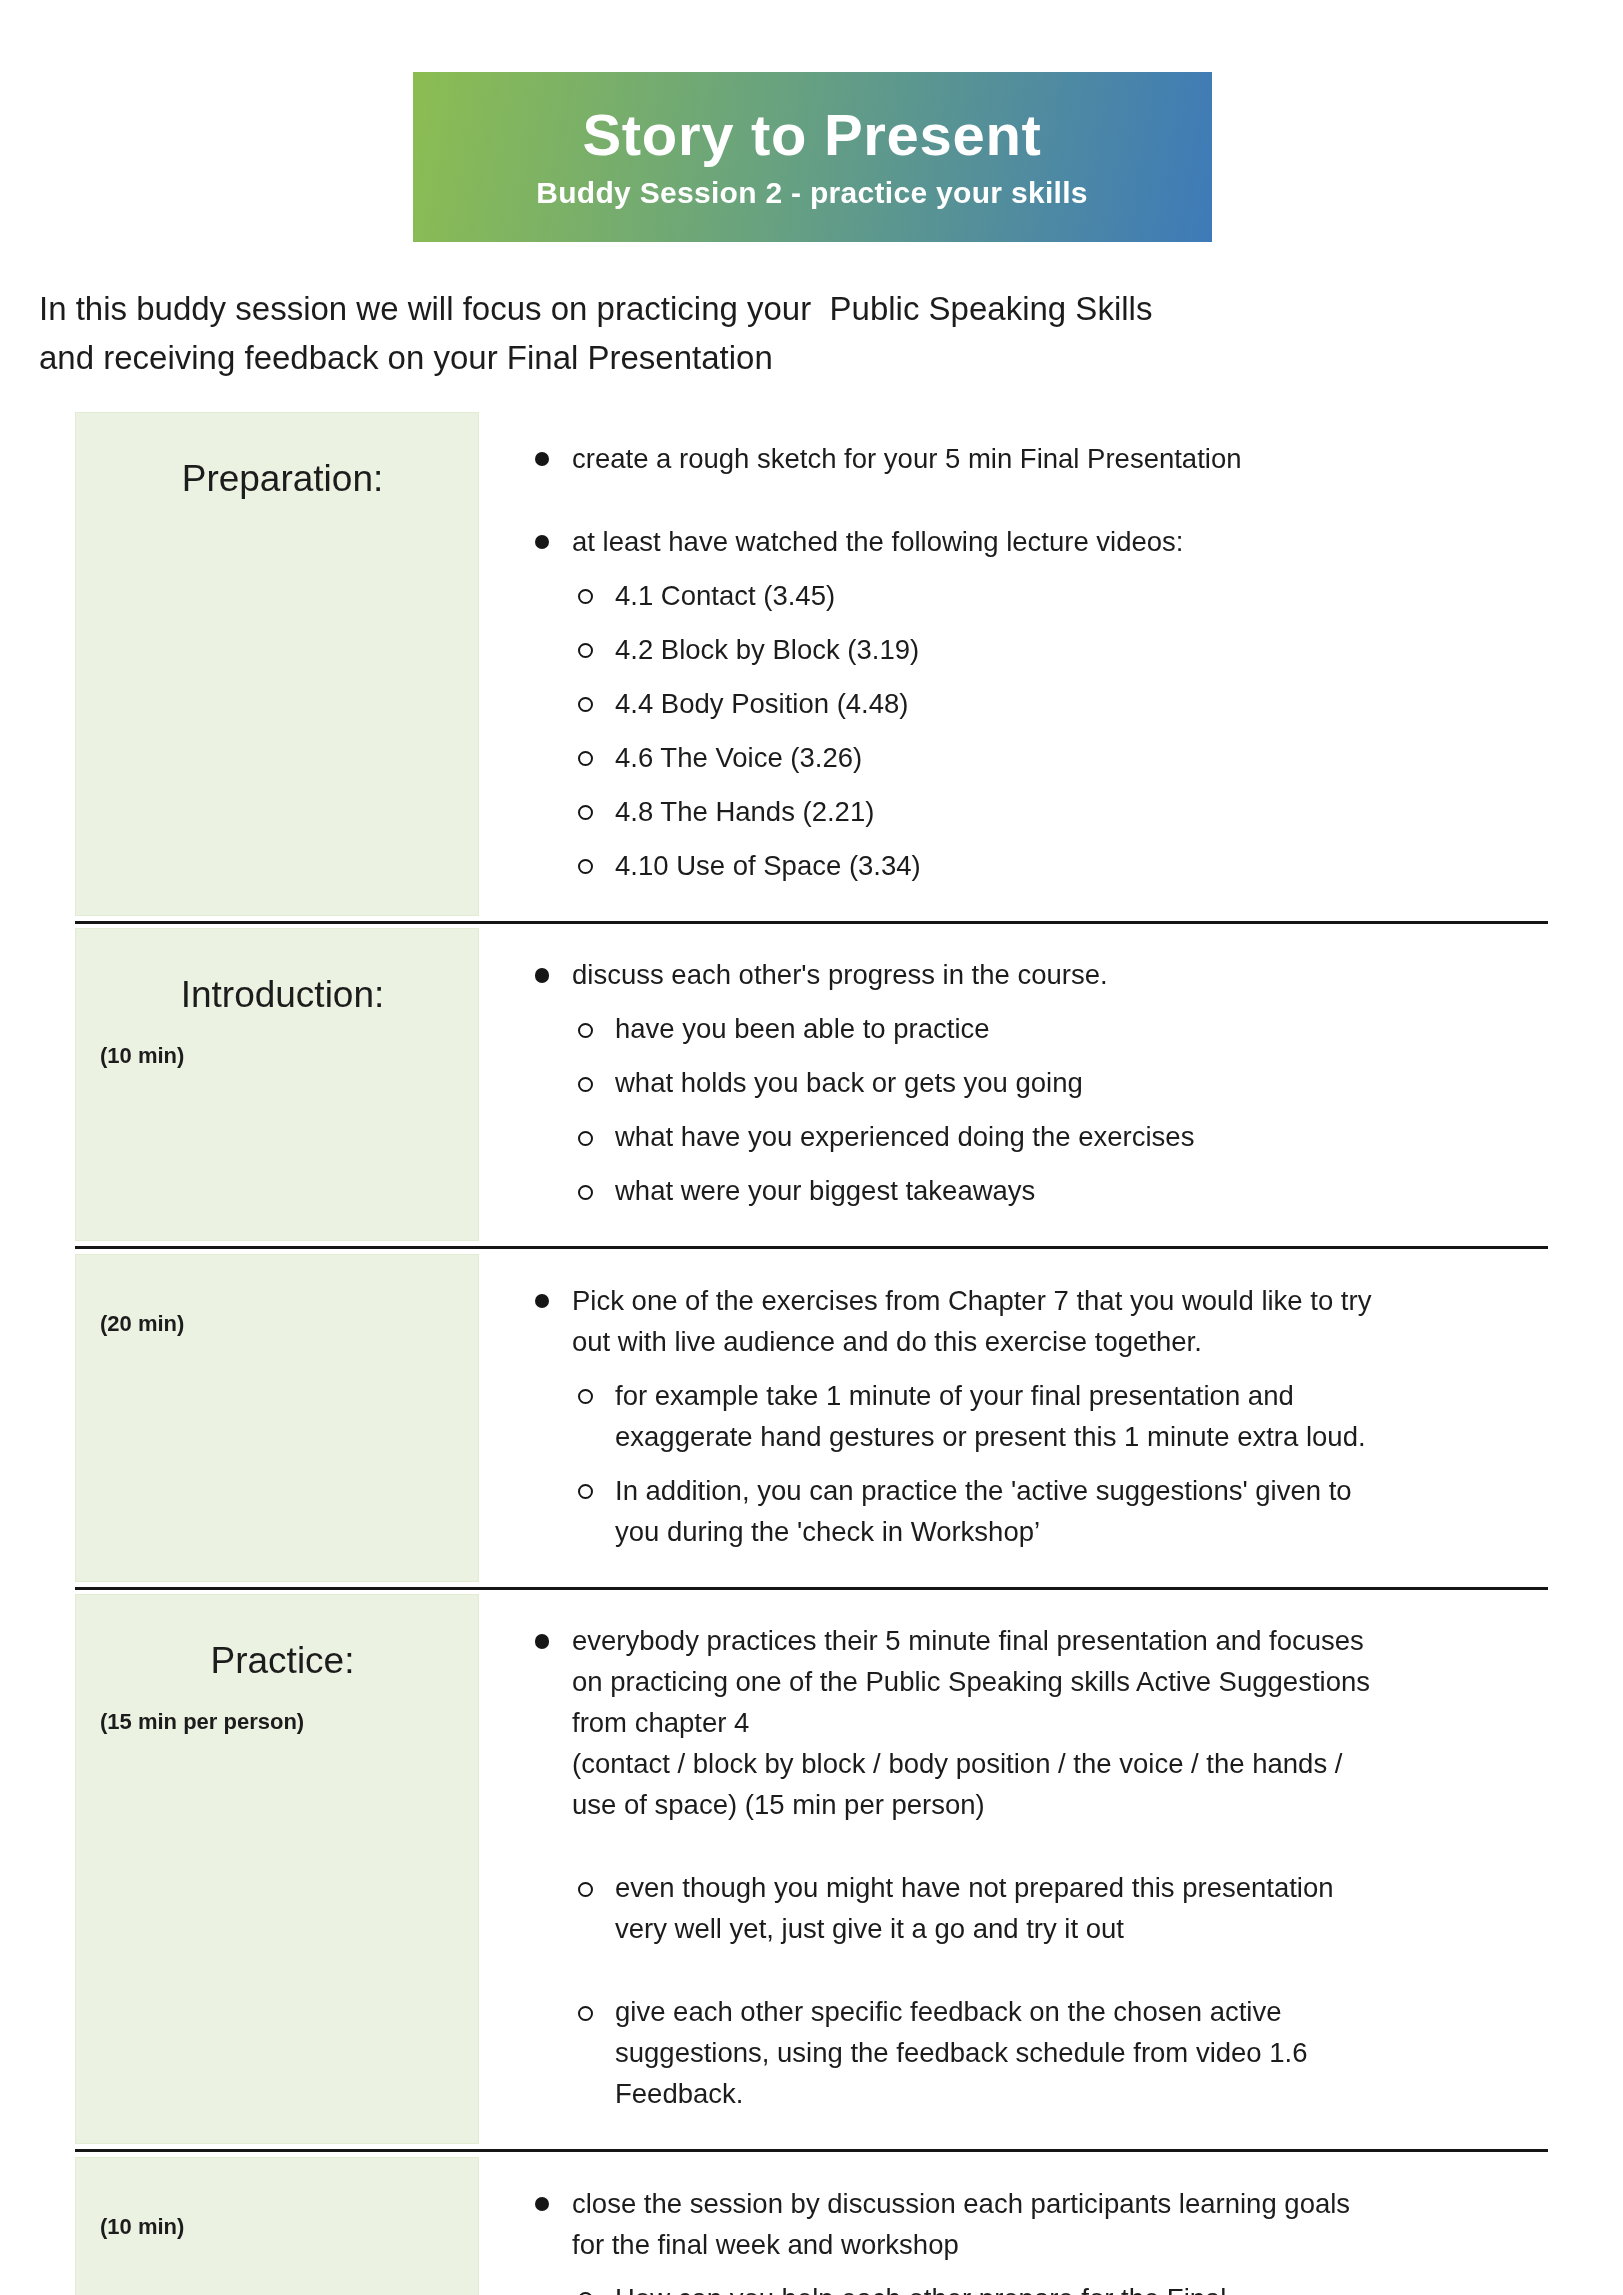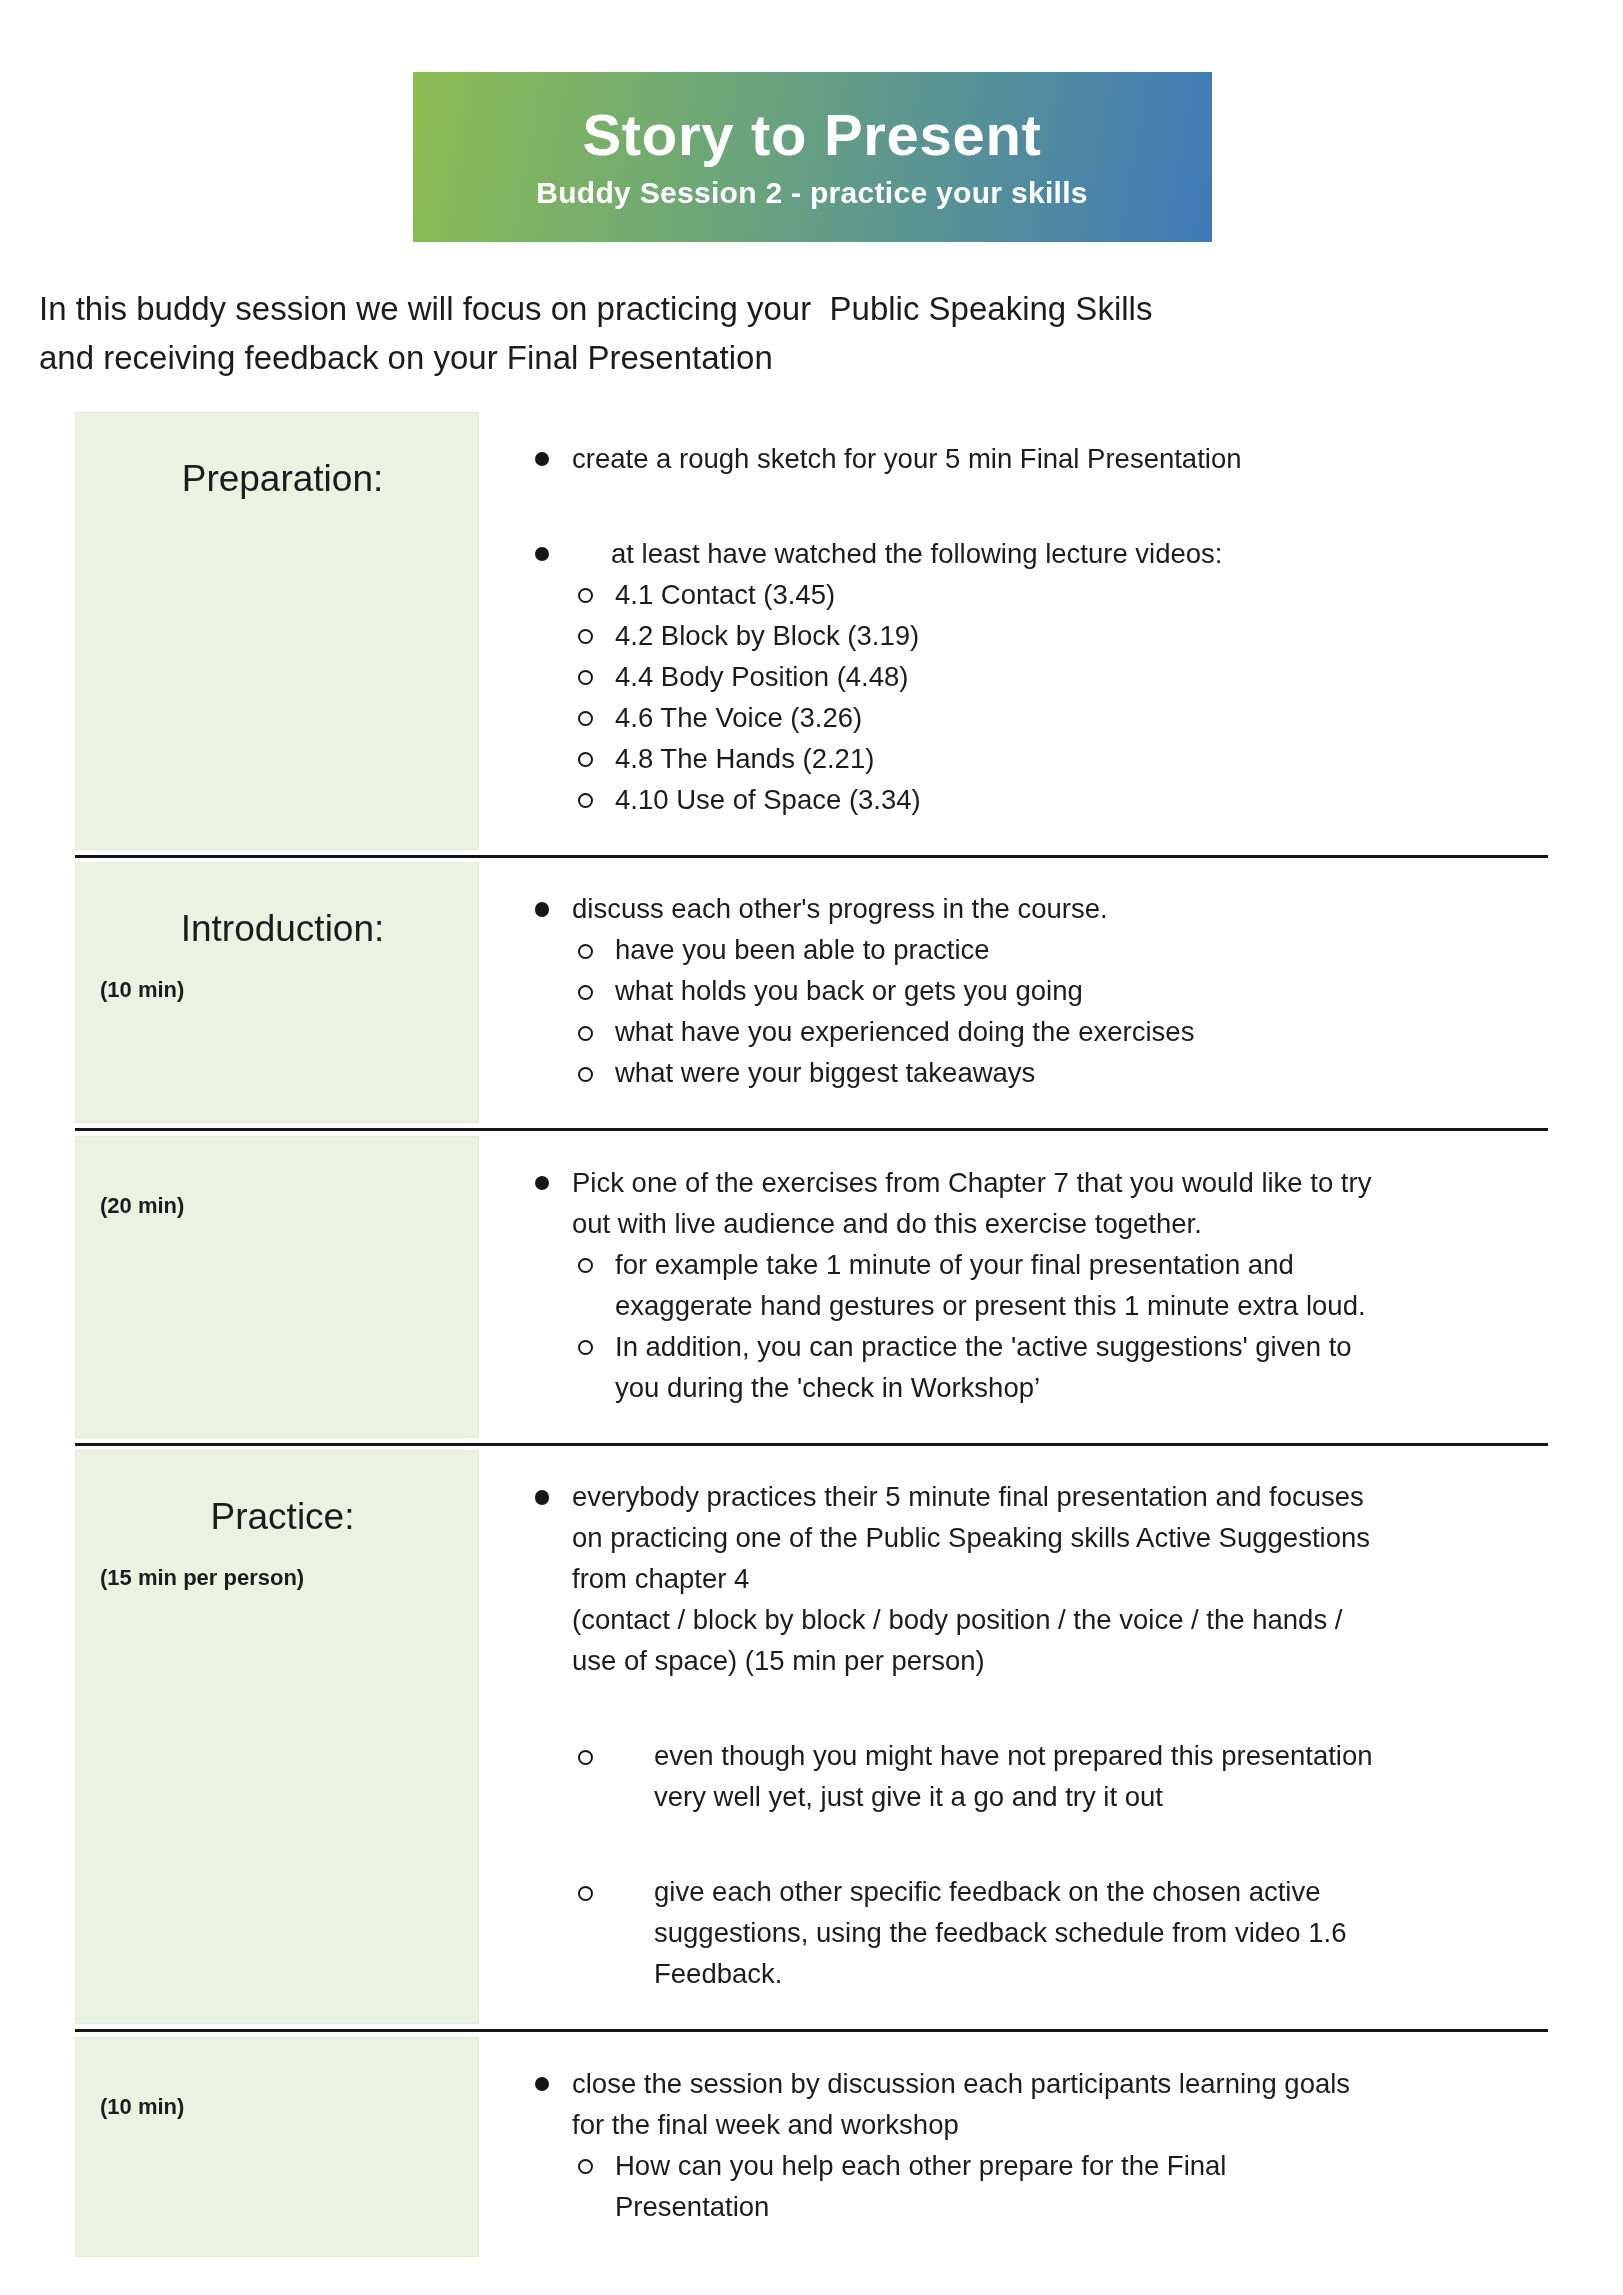--- a/index.html
+++ b/index.html
@@ -48,26 +48,26 @@
   }
   .duration{
     margin-top:27.5px;font-size:22px;font-weight:bold;line-height:26px;
   }
   .content-col{
     flex:1;box-sizing:border-box;background:#ffffff;
     padding:26px 15.7px 30px 56px;
     font-size:27.5px;line-height:41px;
   }
   .item{display:flex;align-items:flex-start;}
-  .item.gap{margin-top:54px;gap:39px;}
+  .item.gap{margin-top:42px;}
   .marker{flex:0 0 37px;display:block;}
   .marker::before{content:'';display:block;border-radius:50%;}
   .m1::before{width:14.4px;height:14.4px;background:#161616;margin-top:13.7px;}
   .m2::before{width:11px;height:11px;border:2px solid #161616;background:transparent;margin-top:14.4px;}
-  .lvl2{padding-left:43px;}
+  .lvl2{padding-left:43px;margin-top:13px;}
   .txt{white-space:pre-wrap;display:block;flex:1;}
   .txt .it{}
   .divider{height:3.3px;background:var(--divider,#151515);margin:4.6px 0;}
 </style>
 </head>
 <body>
 
 <div class="page" style="--grad-left: #8cbd52; --grad-right: #3e7ab8; --label-bg: #ecf2e2; --divider: #151515; --text: #1c1c1c;">
   <header class="banner">
     <div class="banner-title">Story to Present</div>

